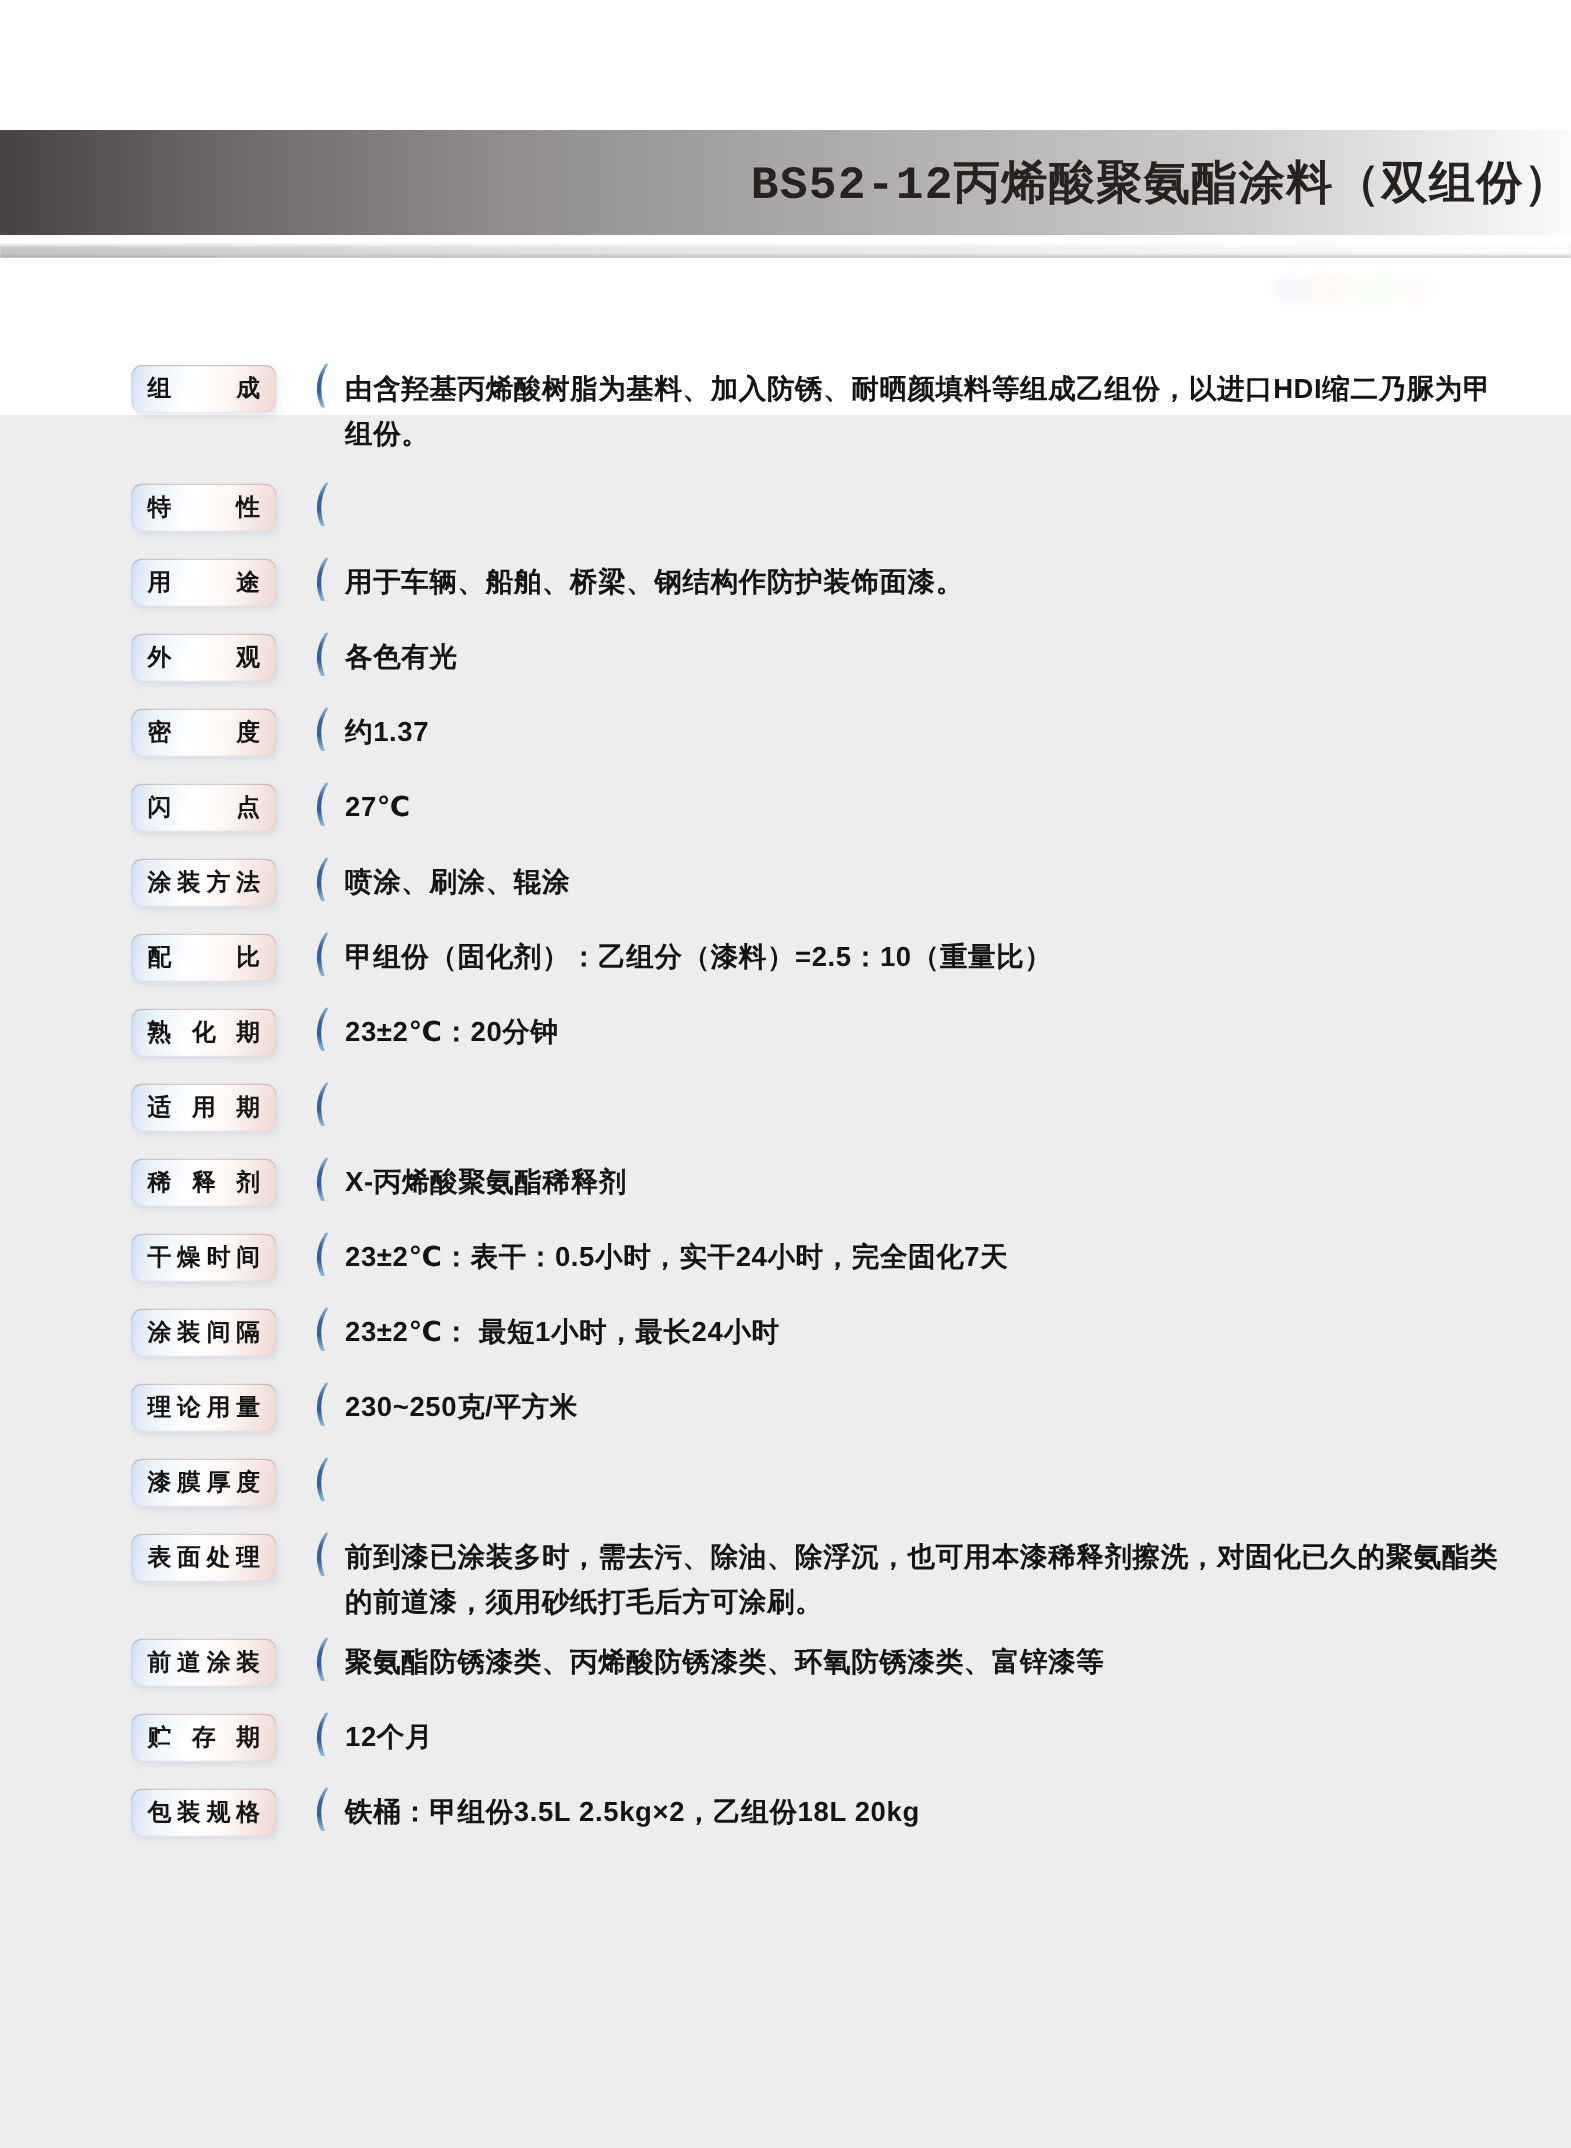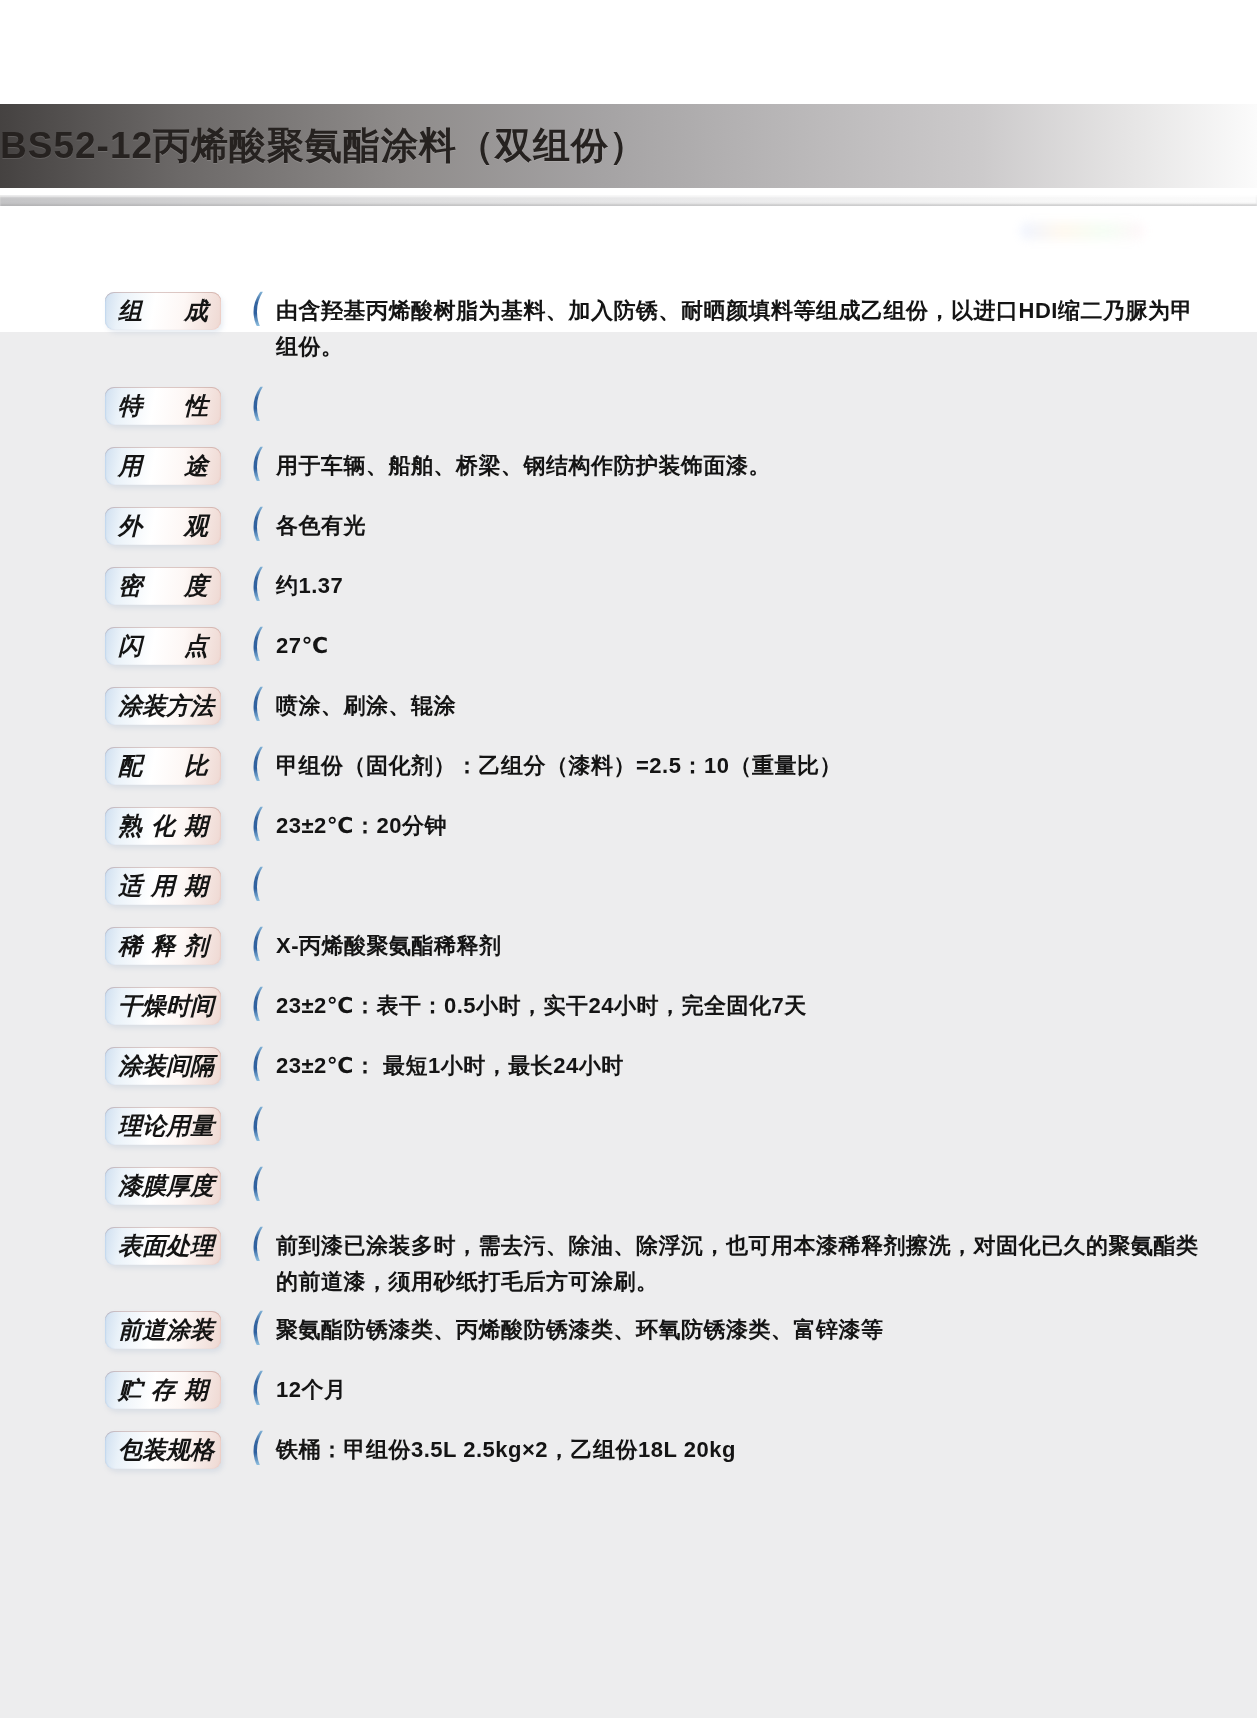--- a/index.html
+++ b/index.html
@@ -30,21 +30,21 @@
     position:absolute;left:0;top:104px;width:1257px;height:84px;
     background:linear-gradient(90deg,
       var(--header-dark) 0%,
       #6b6867 14%,
       #8f8c8b 32%,
       #a5a3a4 48%,
       #b9b7b8 63%,
       #cccacb 78%,
       #e6e5e5 90%,
       var(--header-light) 100%);
-    display:flex;align-items:center;justify-content:flex-start;
+    display:flex;align-items:center;justify-content:flex-end;font-family:Liberation Mono, monospace;
   }
   .header-bar h1{
     font-size:37px;font-weight:bold;color:#262220;
     letter-spacing:1px;
     text-shadow:0 1px 0 rgba(255,255,255,0.12);
   }
   
   .shine-strip{
     position:absolute;left:0;top:195px;width:1257px;height:11px;
     background:linear-gradient(90deg,#c4c4c6 0%,#dededf 30%,#ebebec 58%,#f6f6f6 82%,#fbfbfb 100%);
@@ -80,27 +80,26 @@
     box-shadow:
       inset 0 1px 0 rgba(170,115,105,0.35),
       inset -1px 0 1px rgba(235,190,180,0.4),
       inset 1px 0 1px rgba(175,205,235,0.5),
       2px 3px 5px rgba(130,155,190,0.18);
     display:flex;align-items:center;
   }
   .label-text{
     display:block;width:100%;
     padding:0 13px;
-    font-size:24px;font-weight:bold;color:var(--text);
+    font-size:19px;font-weight:bold;color:var(--text);
     text-align:justify;
     -moz-text-align-last:justify;
     text-align-last:justify;
     white-space:nowrap;
     line-height:1;
-    font-style:italic;
   }
   .bracket{
     flex:0 0 auto;
     font-family:"Liberation Serif","DejaVu Serif",serif;
     font-size:47px;font-weight:normal;
     line-height:36px;
     margin:0 6px 0 2px;
     transform:translateY(-3px);
     color:var(--bracket-blue);
     background:linear-gradient(180deg,#8fc0e0 0%,#35659f 35%,#2e5f9e 65%,#8fc0e0 100%);
@@ -231,20 +230,21 @@
       </div>
       <span class="bracket">（</span>
       <div class="value">23±2℃： 最短1小时，最长24小时</div>
     </div>
 
     <div class="spec-row">
       <div class="label-box">
         <span class="label-text">理论用量</span>
       </div>
       <span class="bracket">（</span>
+      <div class="value">230~250克/平方米</div>
     </div>
 
     <div class="spec-row">
       <div class="label-box">
         <span class="label-text">漆膜厚度</span>
       </div>
       <span class="bracket">（</span>
     </div>
 
     <div class="spec-row tight">

